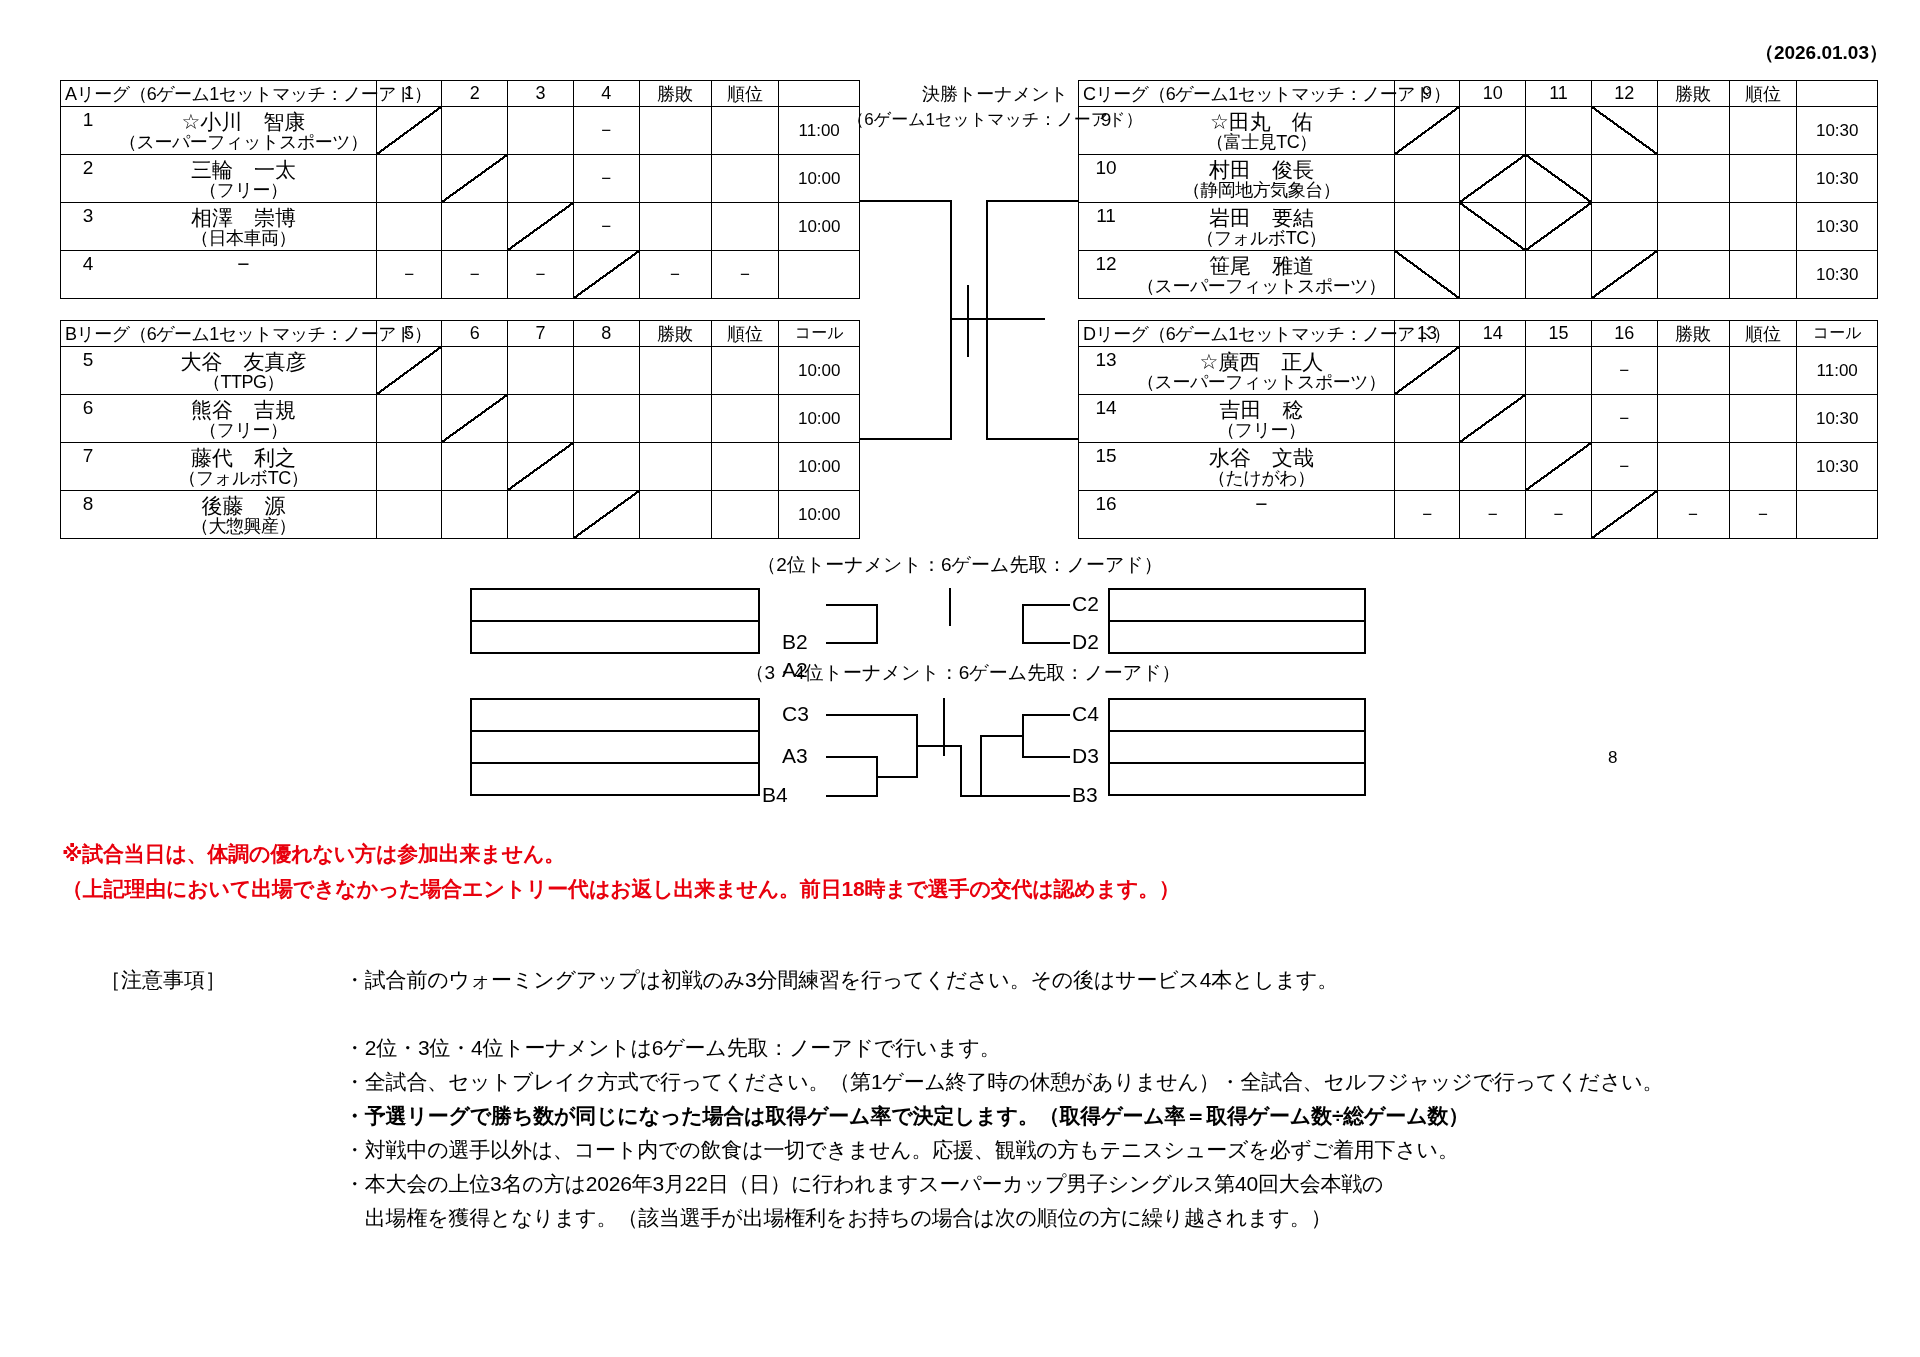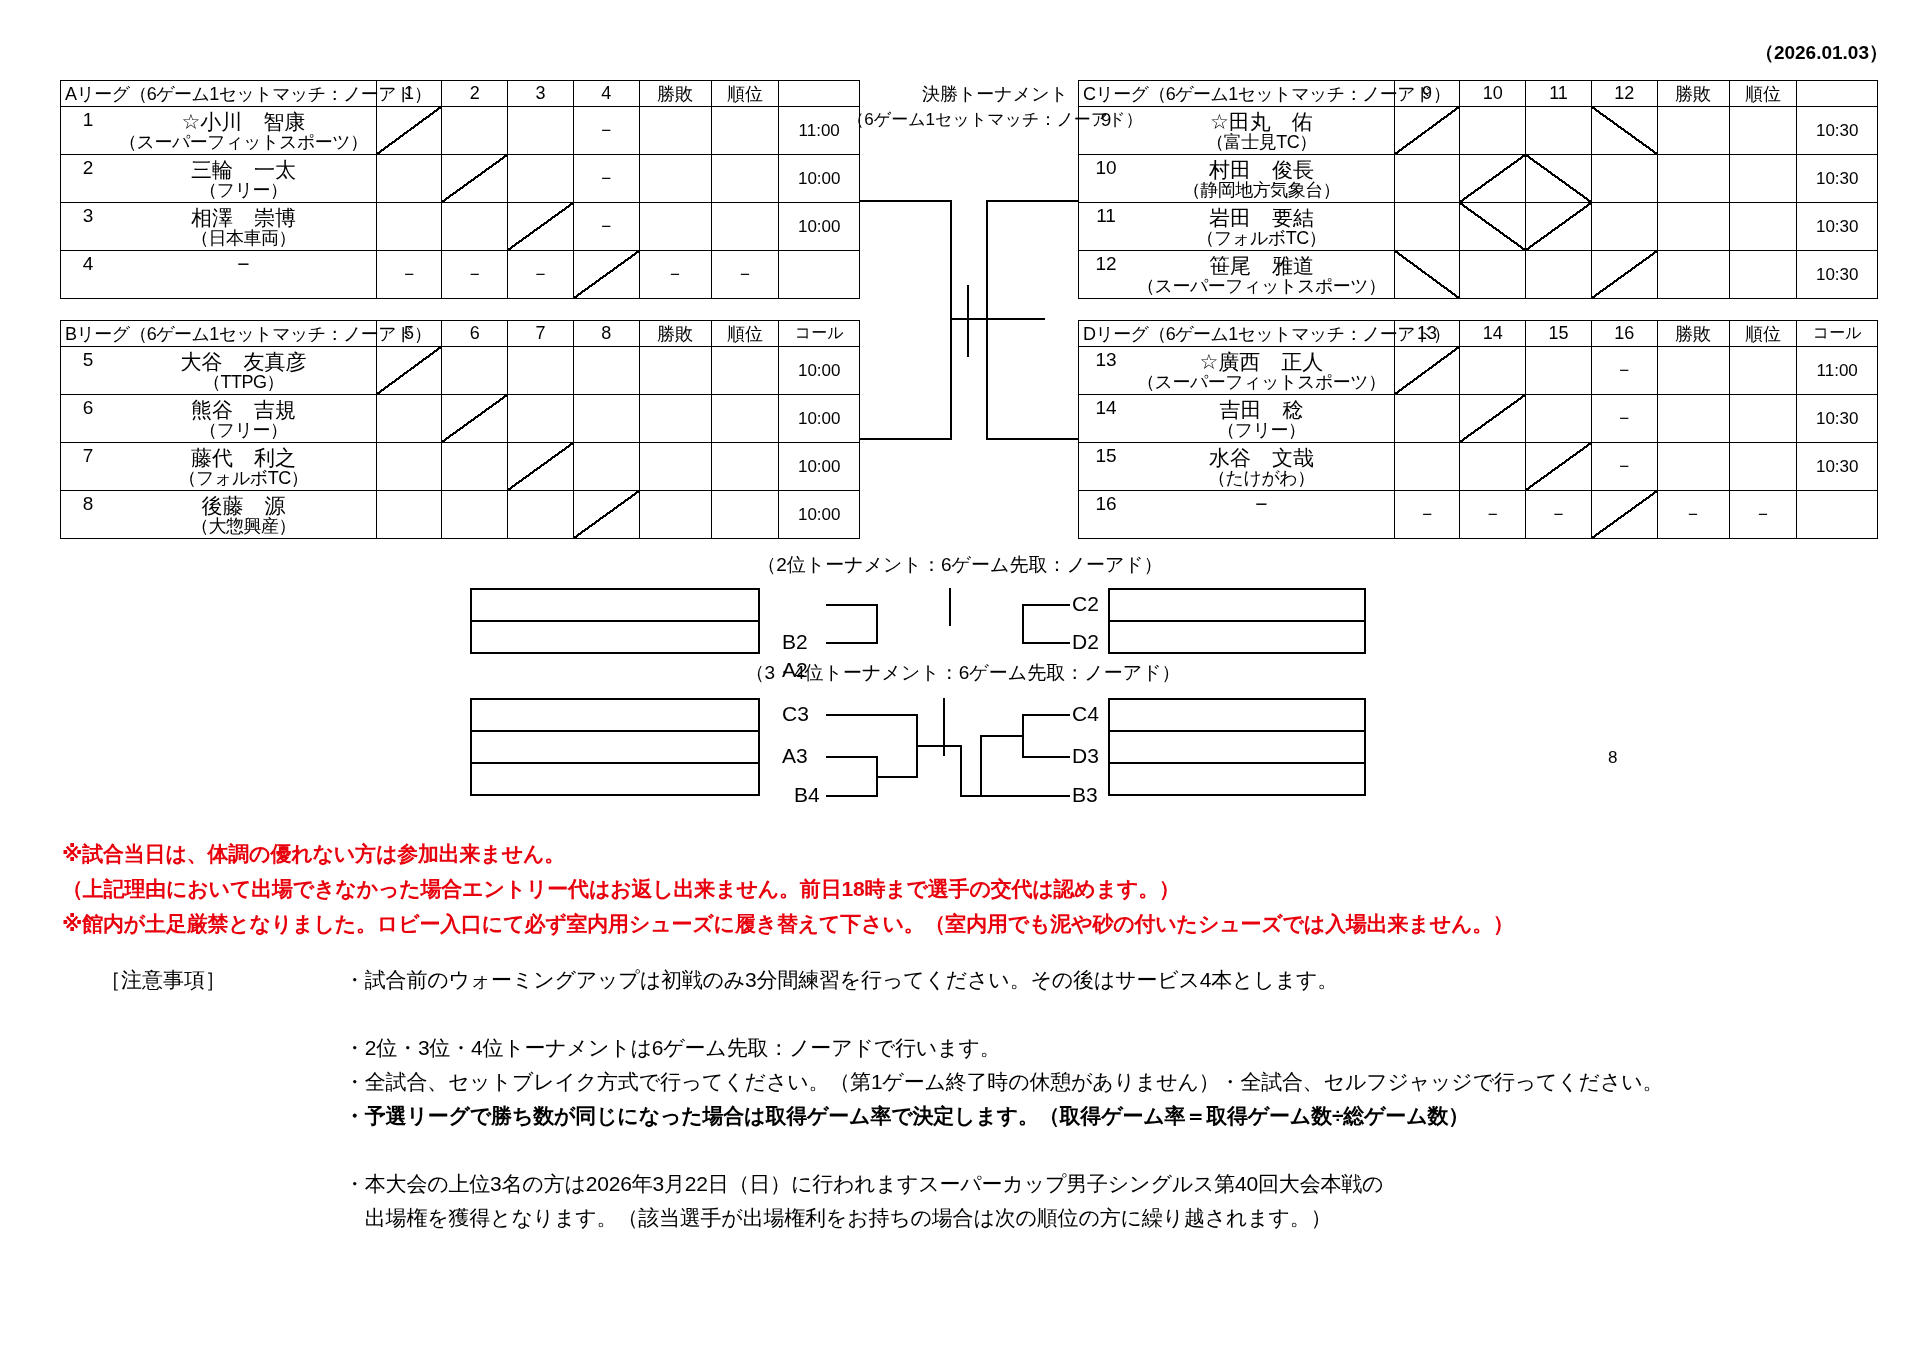--- a/index.html
+++ b/index.html
@@ -567,21 +567,21 @@
           <td></td>
         </tr>
       <tr>
           <td></td>
         </tr>
     </tbody>
   </table>
 
   <div class="seedlbl" style="left:782px; top:702px;">C3</div>
   <div class="seedlbl" style="left:782px; top:744px;">A3</div>
-  <div class="seedlbl" style="left:794px; top:783px;">B4</div>
+  <div class="seedlbl" style="left:762px; top:783px;">B4</div>
   <div class="seedlbl" style="left:1072px; top:702px;">C4</div>
   <div class="seedlbl" style="left:1072px; top:744px;">D3</div>
   <div class="seedlbl" style="left:1072px; top:783px;">B3</div>
 
   <div class="ln ln-h" style="left:826px; top:714px; width:92px;"></div>
   <div class="ln ln-h" style="left:826px; top:756px; width:52px;"></div>
   <div class="ln ln-h" style="left:826px; top:795px; width:52px;"></div>
   <div class="ln ln-v" style="left:876px; top:756px; height:40px;"></div>
   <div class="ln ln-h" style="left:876px; top:776px; width:42px;"></div>
   <div class="ln ln-v" style="left:916px; top:714px; height:62px;"></div>
@@ -594,23 +594,23 @@
   <div class="ln ln-h" style="left:980px; top:735px; width:42px;"></div>
   <div class="ln ln-v" style="left:980px; top:735px; height:60px;"></div>
   <div class="ln ln-h" style="left:960px; top:795px; width:62px;"></div>
   <div class="ln ln-v" style="left:960px; top:745px; height:50px;"></div>
   <div class="ln ln-v" style="left:943px; top:698px; height:58px;"></div>
 
   <div class="mark8" style="left:1608px; top:748px;">8</div>
 
   <div class="notice-red" style="left:62px; top:840px;">※試合当日は、体調の優れない方は参加出来ません。</div>
   <div class="notice-red" style="left:62px; top:875px;">（上記理由において出場できなかった場合エントリー代はお返し出来ません。前日18時まで選手の交代は認めます。）</div>
-  <div class="notice-red" style="left:62px; top:910px;">※館内が土足厳禁となりました。ロビー入口にて必ず室内用シューズに履き替えて下さい。（室内用でも泥や砂の付いたシューズでは入場出来ません。）</div>
 
   <div class="notes-head" style="left:100px; top:966px;">［注意事項］</div>
   <div class="note-line" style="left:344px; top:966px;">・試合前のウォーミングアップは初戦のみ3分間練習を行ってください。その後はサービス4本とします。</div>
   <div class="note-line" style="left:344px; top:1034px;">・2位・3位・4位トーナメントは6ゲーム先取：ノーアドで行います。</div>
   <div class="note-line" style="left:344px; top:1068px;">・全試合、セットブレイク方式で行ってください。（第1ゲーム終了時の休憩がありません）・全試合、セルフジャッジで行ってください。</div>
   <div class="note-line" style="left:344px; top:1102px;font-weight:bold;">・予選リーグで勝ち数が同じになった場合は取得ゲーム率で決定します。（取得ゲーム率＝取得ゲーム数÷総ゲーム数）</div>
+  <div class="note-line" style="left:344px; top:1136px;">・対戦中の選手以外は、コート内での飲食は一切できません。応援、観戦の方もテニスシューズを必ずご着用下さい。</div>
   <div class="note-line" style="left:344px; top:1170px;">・本大会の上位3名の方は2026年3月22日（日）に行われますスーパーカップ男子シングルス第40回大会本戦の</div>
   <div class="note-line" style="left:344px; top:1204px;">　出場権を獲得となります。（該当選手が出場権利をお持ちの場合は次の順位の方に繰り越されます。）</div>
 
 </div>
 
 </body></html>

